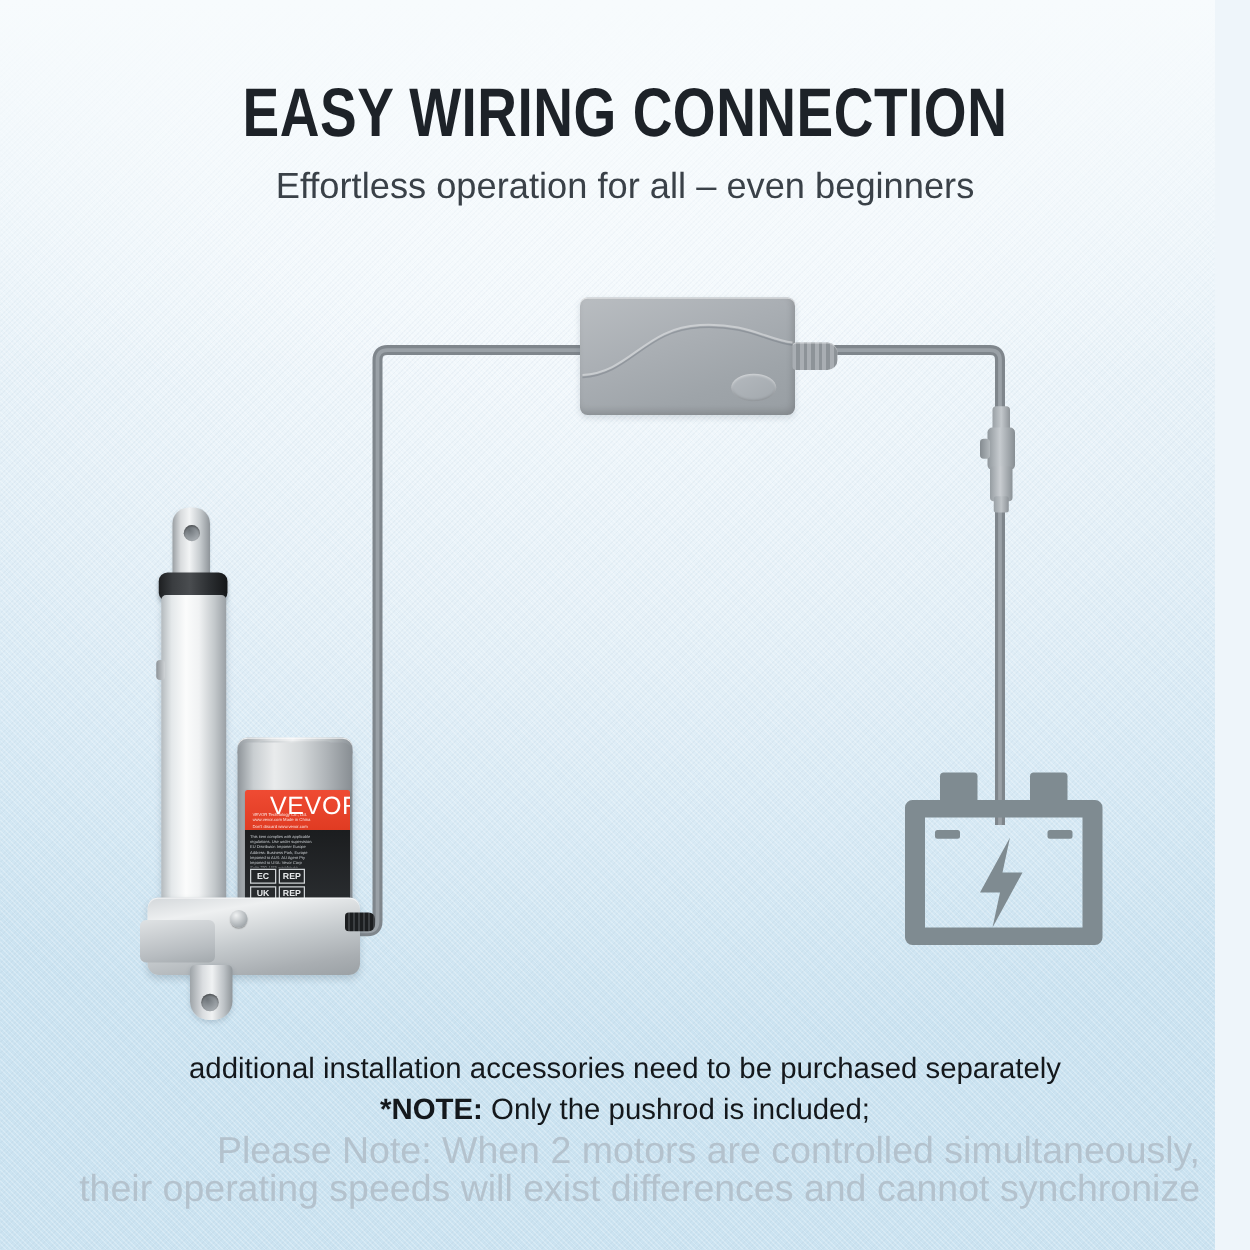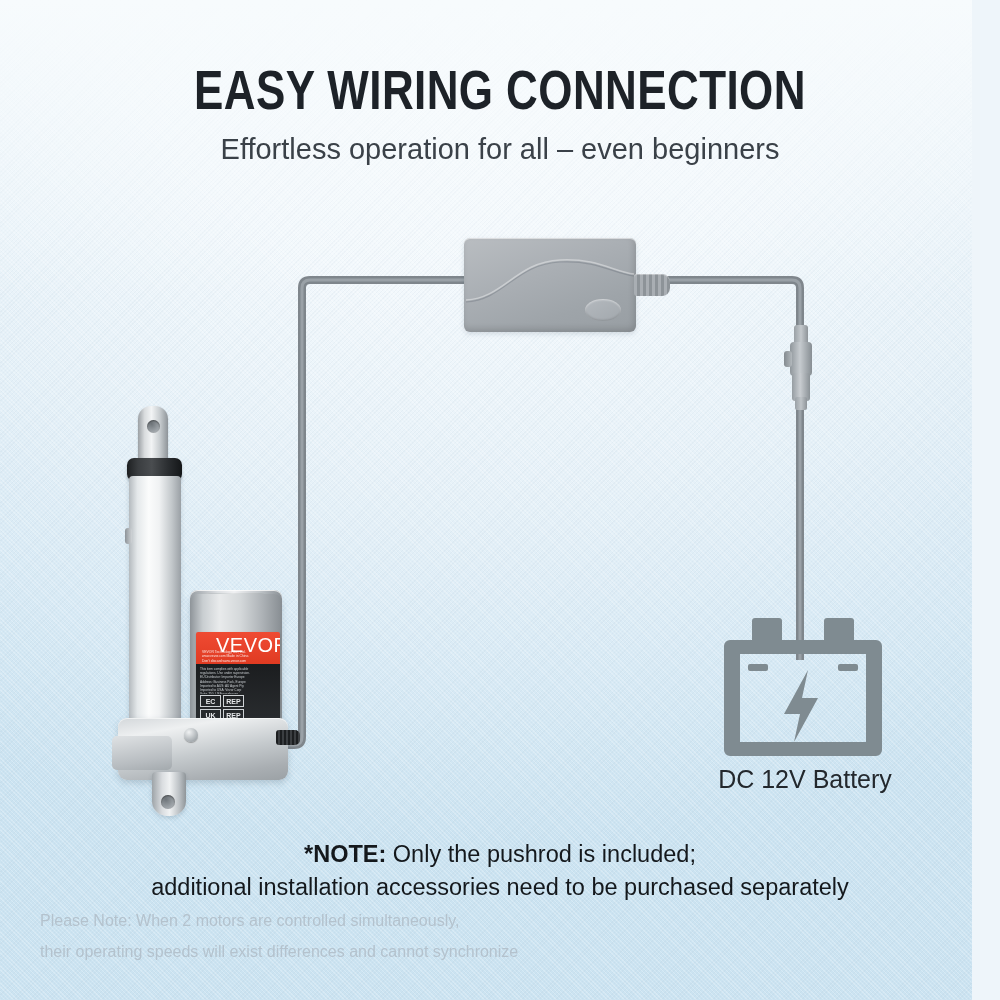--- a/index.html
+++ b/index.html
@@ -62,22 +62,22 @@
   
   .note-main {
     position:absolute; left:60px; top:838px; width:880px;
     text-align:center;
     font-size:23.5px; line-height:33px;
     color:#14181c;
   }
   .note-main b { font-weight:bold; }
   .note-sub {
     position:absolute; left:40px; top:905px; width:920px;
-    text-align:left;
-    font-size:16px; line-height:31px;
+    text-align:right;
+    font-size:30px; line-height:31px;
     color:#b4c2cd;
     white-space:pre-line;
   }
 
   
   .wire-svg { position:absolute; left:0; top:0; width:1000px; height:1000px; pointer-events:none; }
 
   
   #psu { position:absolute; left:464px; top:238px; width:172px; height:94px; }
   #psu .body{
@@ -292,21 +292,20 @@
     <g fill="#7f8b91">
       <rect x="30" y="6" width="30" height="26" rx="3"></rect>
       <rect x="102" y="6" width="30" height="26" rx="3"></rect>
       <path d="M 8 28 h146 a6 6 0 0 1 6 6 v104 a6 6 0 0 1 -6 6 h-146 a6 6 0 0 1 -6 -6 v-104 a6 6 0 0 1 6 -6 z
                M 18 42 v88 h126 v-88 z"></path>
       <rect x="26" y="52" width="20" height="7" rx="2"></rect>
       <rect x="116" y="52" width="20" height="7" rx="2"></rect>
       <path d="M 86 58 L 62 102 L 78 102 L 72 130 L 96 86 L 80 86 Z"></path>
     </g>
   </svg>
-  <div class="batt-label">DC 12V Battery</div>
 
   <div id="actuator">
     <div class="rod"></div>
     <div class="rod-hole"></div>
     <div class="collar"></div>
     <div class="tube"></div>
     <div class="tube-clip"></div>
 
     <div class="motor-cap"></div>
     <div class="motor-cap-in"></div>
@@ -342,18 +341,18 @@
 
     <div class="housing"></div>
     <div class="housing-step"></div>
     <div class="screw"></div>
     <div class="foot"></div>
     <div class="foot-hole"></div>
     <div class="cable-boot"></div>
   </div>
 
   <div class="note-main">
+    <div>additional installation accessories need to be purchased separately</div>
     <div><b>*NOTE:</b><span> Only the pushrod is included;</span></div>
-    <div>additional installation accessories need to be purchased separately</div>
   </div>
   <div class="note-sub">Please Note: When 2 motors are controlled simultaneously,
 their operating speeds will exist differences and cannot synchronize</div>
 </div>
 
 </body></html>

